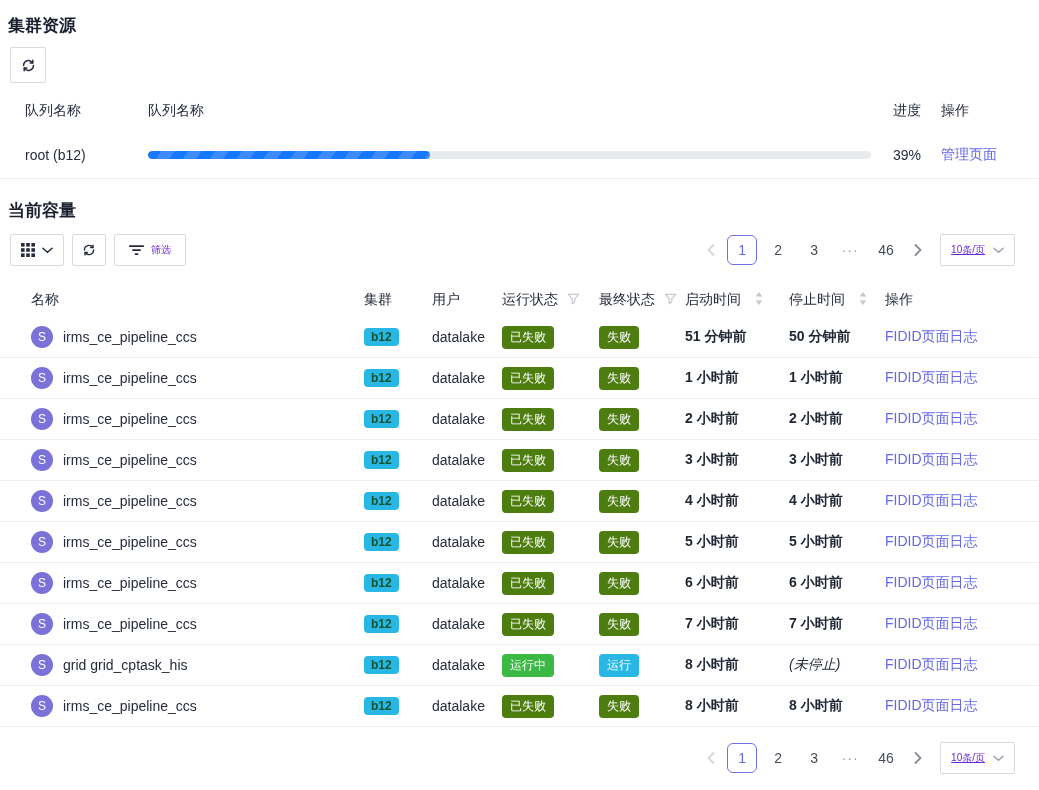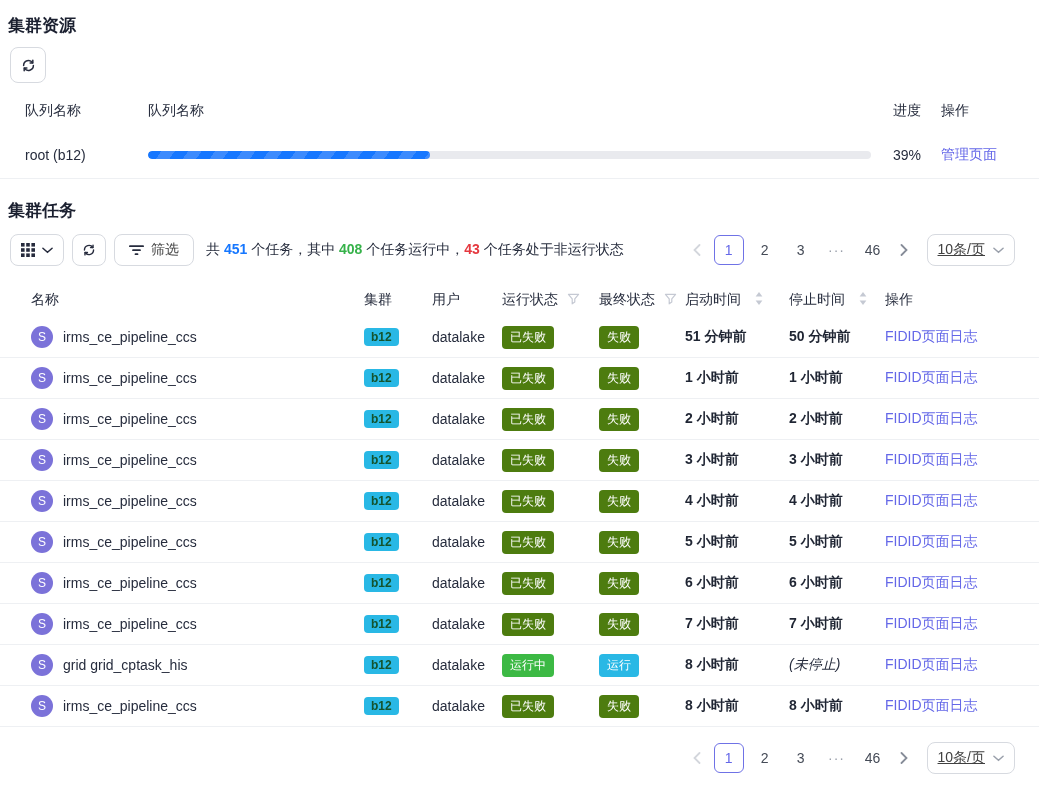--- a/index.html
+++ b/index.html
@@ -4,22 +4,22 @@
 <style>
   * { box-sizing: border-box; margin: 0; padding: 0; }
   html, body { width: 1039px; height: 790px; overflow: hidden; background: #fff;
     font-family: "Liberation Sans", "DejaVu Sans", sans-serif; color: #262c3d; font-size: 14px; }
   .page { width: 1039px; height: 790px; position: relative; }
 
   h2.sec-title { font-size: 17px; font-weight: 700; color: #1b2030; margin: 14px 0 0 8px; }
 
   
   .btn { display: inline-flex; align-items: center; justify-content: center; gap: 7px;
-    background: #fff; border: 1px solid #d7dae0; border-radius: 8px; color: #404040;
-    font-size: 14px; cursor: pointer; font-family: inherit; }
+    background: #fff; border: 1px solid #d7dae0; border-radius: 2px; color: #6d28d9;
+    font-size: 10px; cursor: pointer; font-family: inherit; }
   .btn svg { display: block; }
   .btn-refresh-lg { width: 36px; height: 36px; margin: 10px 0 0 10px; }
 
   
   .t1 { margin-top: 8px; }
   .t1-grid { display: grid; grid-template-columns: 123px 1fr 70px 74px; align-items: center;
     padding-left: 25px; padding-right: 24px; }
   .t1-head { height: 40px; color: #262c3d; }
   .t1-row { height: 48px; border-bottom: 1px solid #eef0f3; }
   .pct-cell { padding-left: 22px; }
@@ -105,21 +105,21 @@
       <div>
         <div class="track">
           <div class="fill" style="width: 39%;"></div>
         </div>
       </div>
       <div class="pct-cell">39%</div>
       <div><a class="link">管理页面</a></div>
     </div>
   </div>
 
-  <h2 class="sec-title" style="margin-top:20px">集群任务</h2>
+  <h2 class="sec-title" style="margin-top:20px">当前容量</h2>
 
   <div class="toolbar">
     <button class="btn btn-display">
       <span>
         <svg width="14" height="14" viewBox="0 0 14 14" fill="#262b3d">
           <rect x="0" y="0" width="3.6" height="3.6"></rect>
             <rect x="5.2" y="0" width="3.6" height="3.6"></rect>
             <rect x="10.4" y="0" width="3.6" height="3.6"></rect>
           <rect x="0" y="5.2" width="3.6" height="3.6"></rect>
             <rect x="5.2" y="5.2" width="3.6" height="3.6"></rect>
@@ -148,21 +148,20 @@
     <button class="btn btn-filter">
       <span>
         <svg width="15" height="12" viewBox="0 0 15 12" fill="none" stroke="#262b3d" stroke-width="1.8" stroke-linecap="round">
           <path d="M0.9 2.2h13.2"></path>
             <path d="M4 6.2h7"></path>
             <path d="M6.5 10.2h2"></path>
         </svg>
       </span>
       <span>筛选</span>
     </button>
-    <div class="summary"><span>共 </span><span class="n-blue">451</span><span> 个任务，其中 </span><span class="n-green">408</span><span> 个任务运行中，</span><span class="n-red">43</span><span> 个任务处于非运行状态</span></div>
 
     <div class="pager">
       <button class="pg-nav prev">
         <svg width="9" height="12" viewBox="0 0 8 12" fill="none" stroke-width="1.8" stroke-linecap="round">
             <path d="M7 1L2 6l5 5"></path>
           </svg>
       </button>
       <span class="pages">
           <button class="pg active">1</button>
           <button class="pg">2</button>

